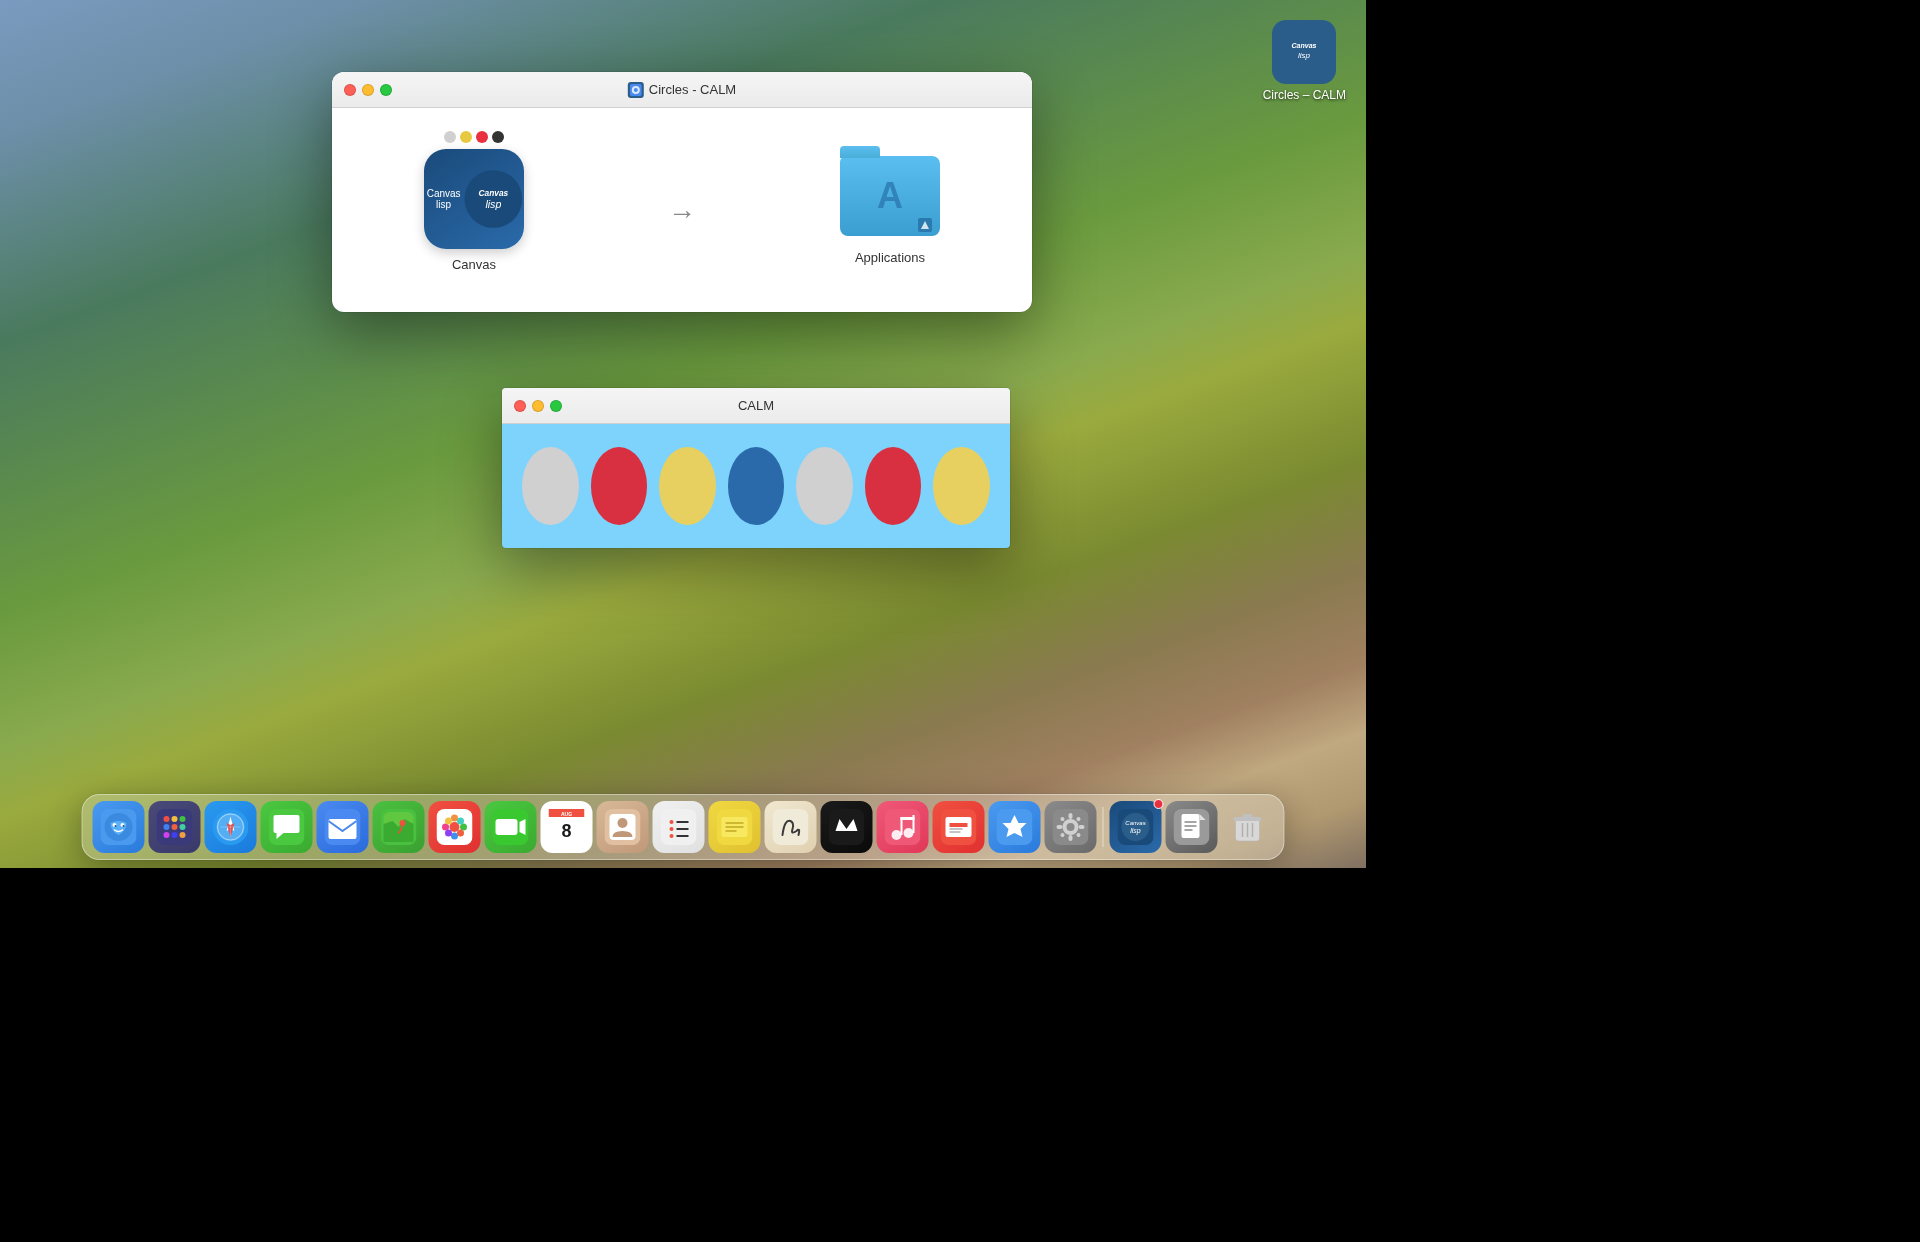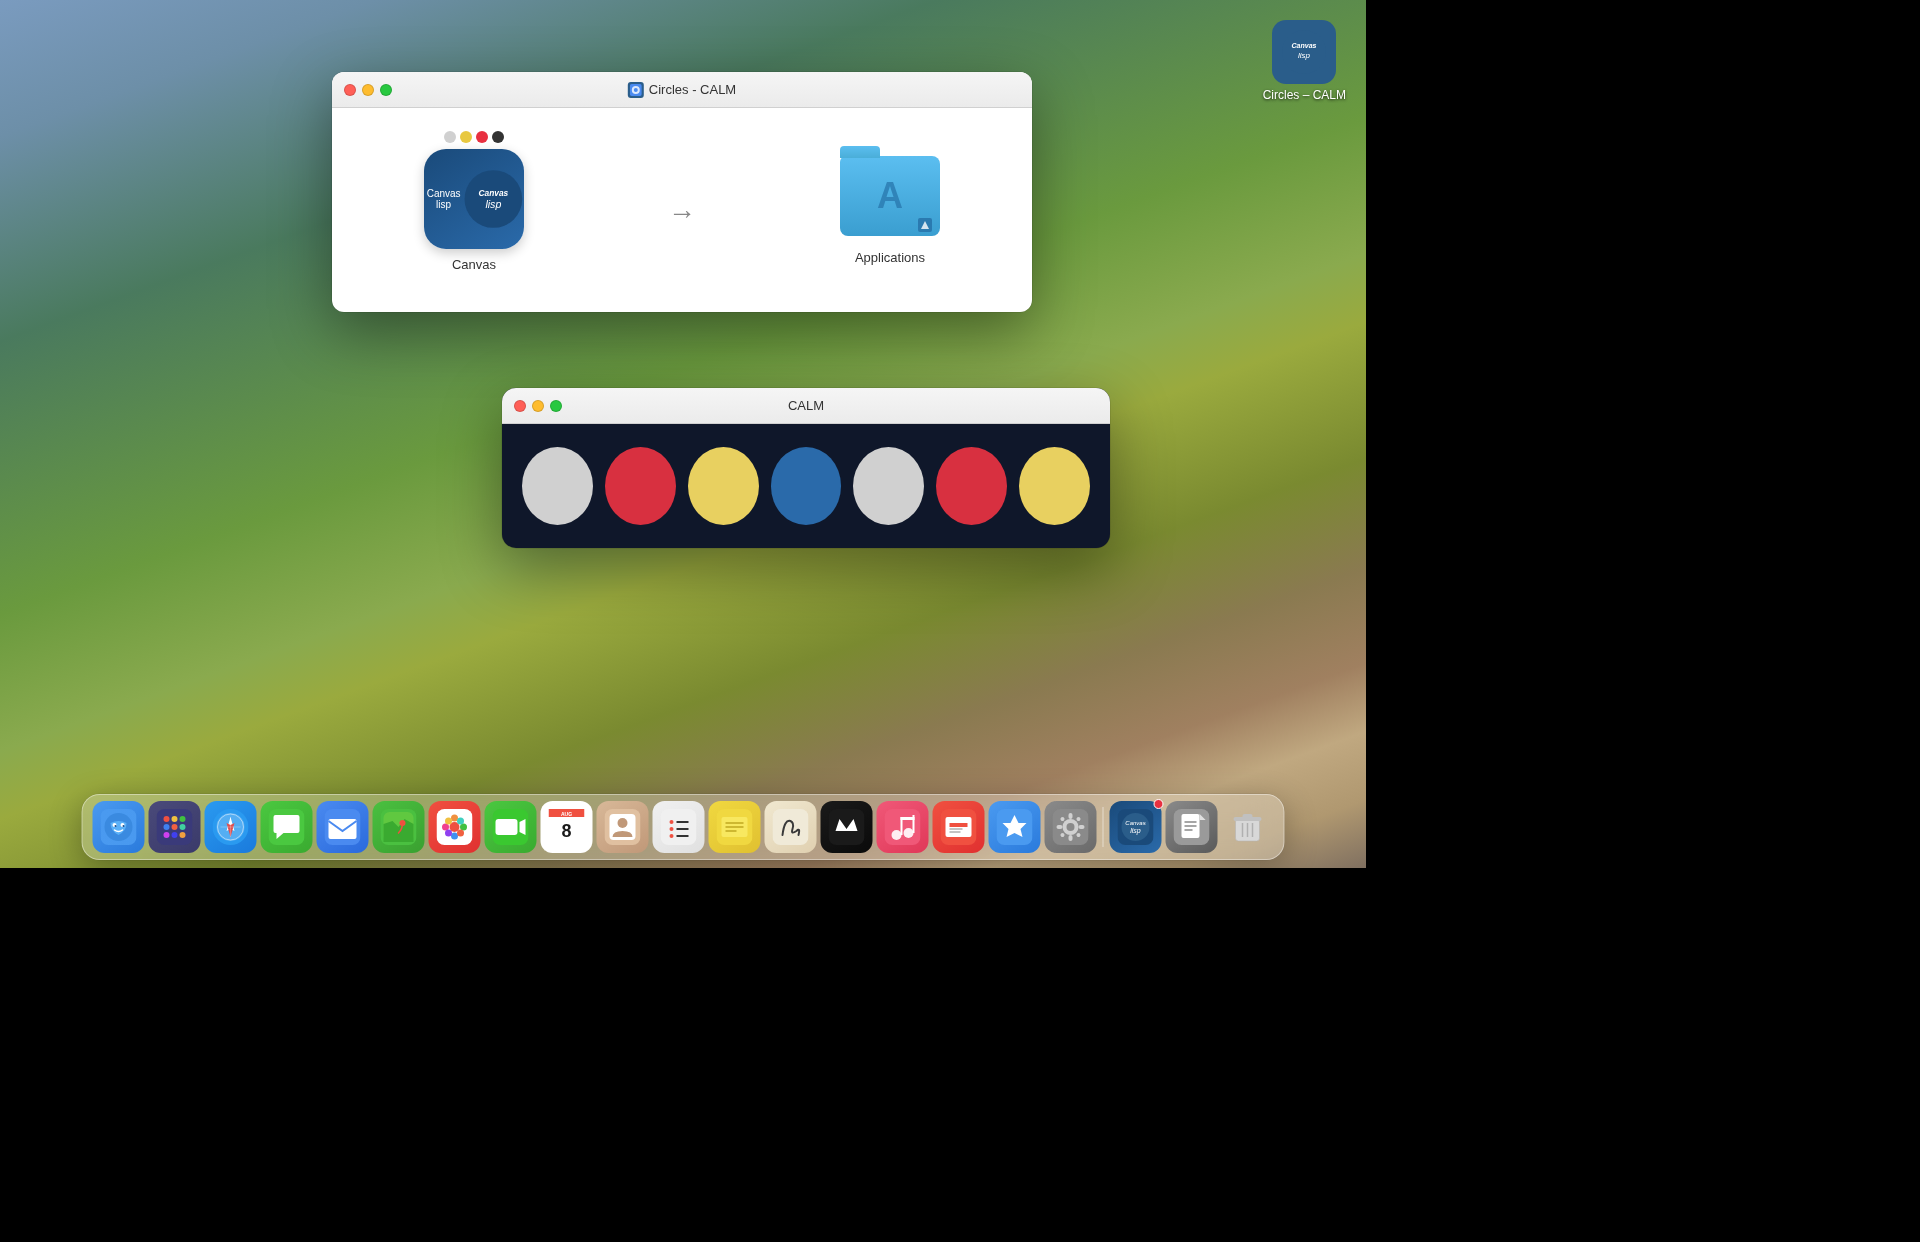--- a/index.html
+++ b/index.html
@@ -241,24 +241,24 @@
     .item-label {
       font-size: 13px;
       color: #333;
     }
 
     
     .window-calm {
       position: absolute;
       top: 388px;
       left: 502px;
-      width: 608px;
+      width: 508px;
       height: 160px;
-      background: #0f172a;
-      border-radius: 14px;
+      background: #7dd3fc;
+      border-radius: 4px;
       box-shadow: 0 20px 60px rgba(0,0,0,0.4), 0 0 0 0.5px rgba(0,0,0,0.15);
       overflow: hidden;
     }
 
     .calm-content {
       padding: 16px 20px;
       display: flex;
       align-items: center;
       justify-content: center;
       gap: 12px;

